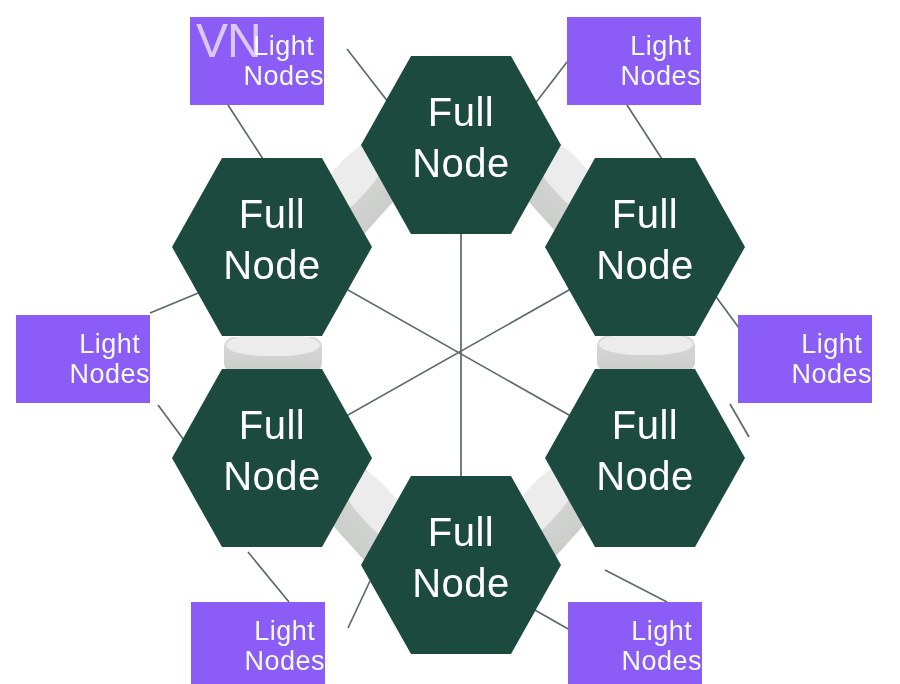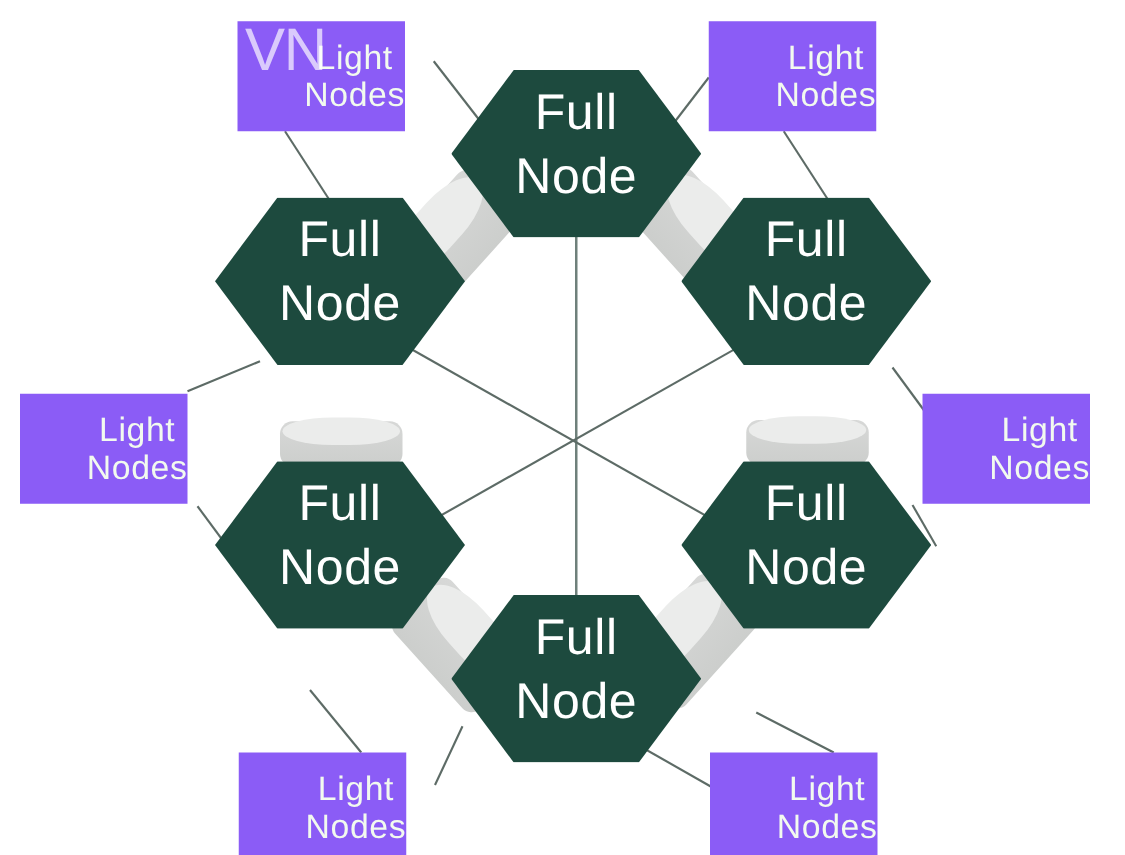--- a/index.html
+++ b/index.html
@@ -16,21 +16,21 @@
     position:absolute;z-index:2;
     background:linear-gradient(#d7d8d7,#cccecc);
     border-radius:10px;
   }
   .cyl::before{
     content:"";position:absolute;left:2px;right:2px;top:-3px;height:62%;
     background:#ebeceb;border-radius:50% / 58%;
   }
 
   .hexagon{
-    position:absolute;width:200px;height:134px;z-index:3;
+    position:absolute;width:200px;height:178px;z-index:3;
     background:#1d4a3e;
     clip-path:polygon(0 50%,25% 0,75% 0,100% 50%,75% 100%,25% 100%);
     display:flex;align-items:center;justify-content:center;
   }
   .hexagon .hex-label{
     color:#ffffff;font-size:40px;line-height:51px;font-weight:500;
     text-align:center;white-space:pre-line;margin-top:-14px;
     letter-spacing:0.5px;
   }
 

